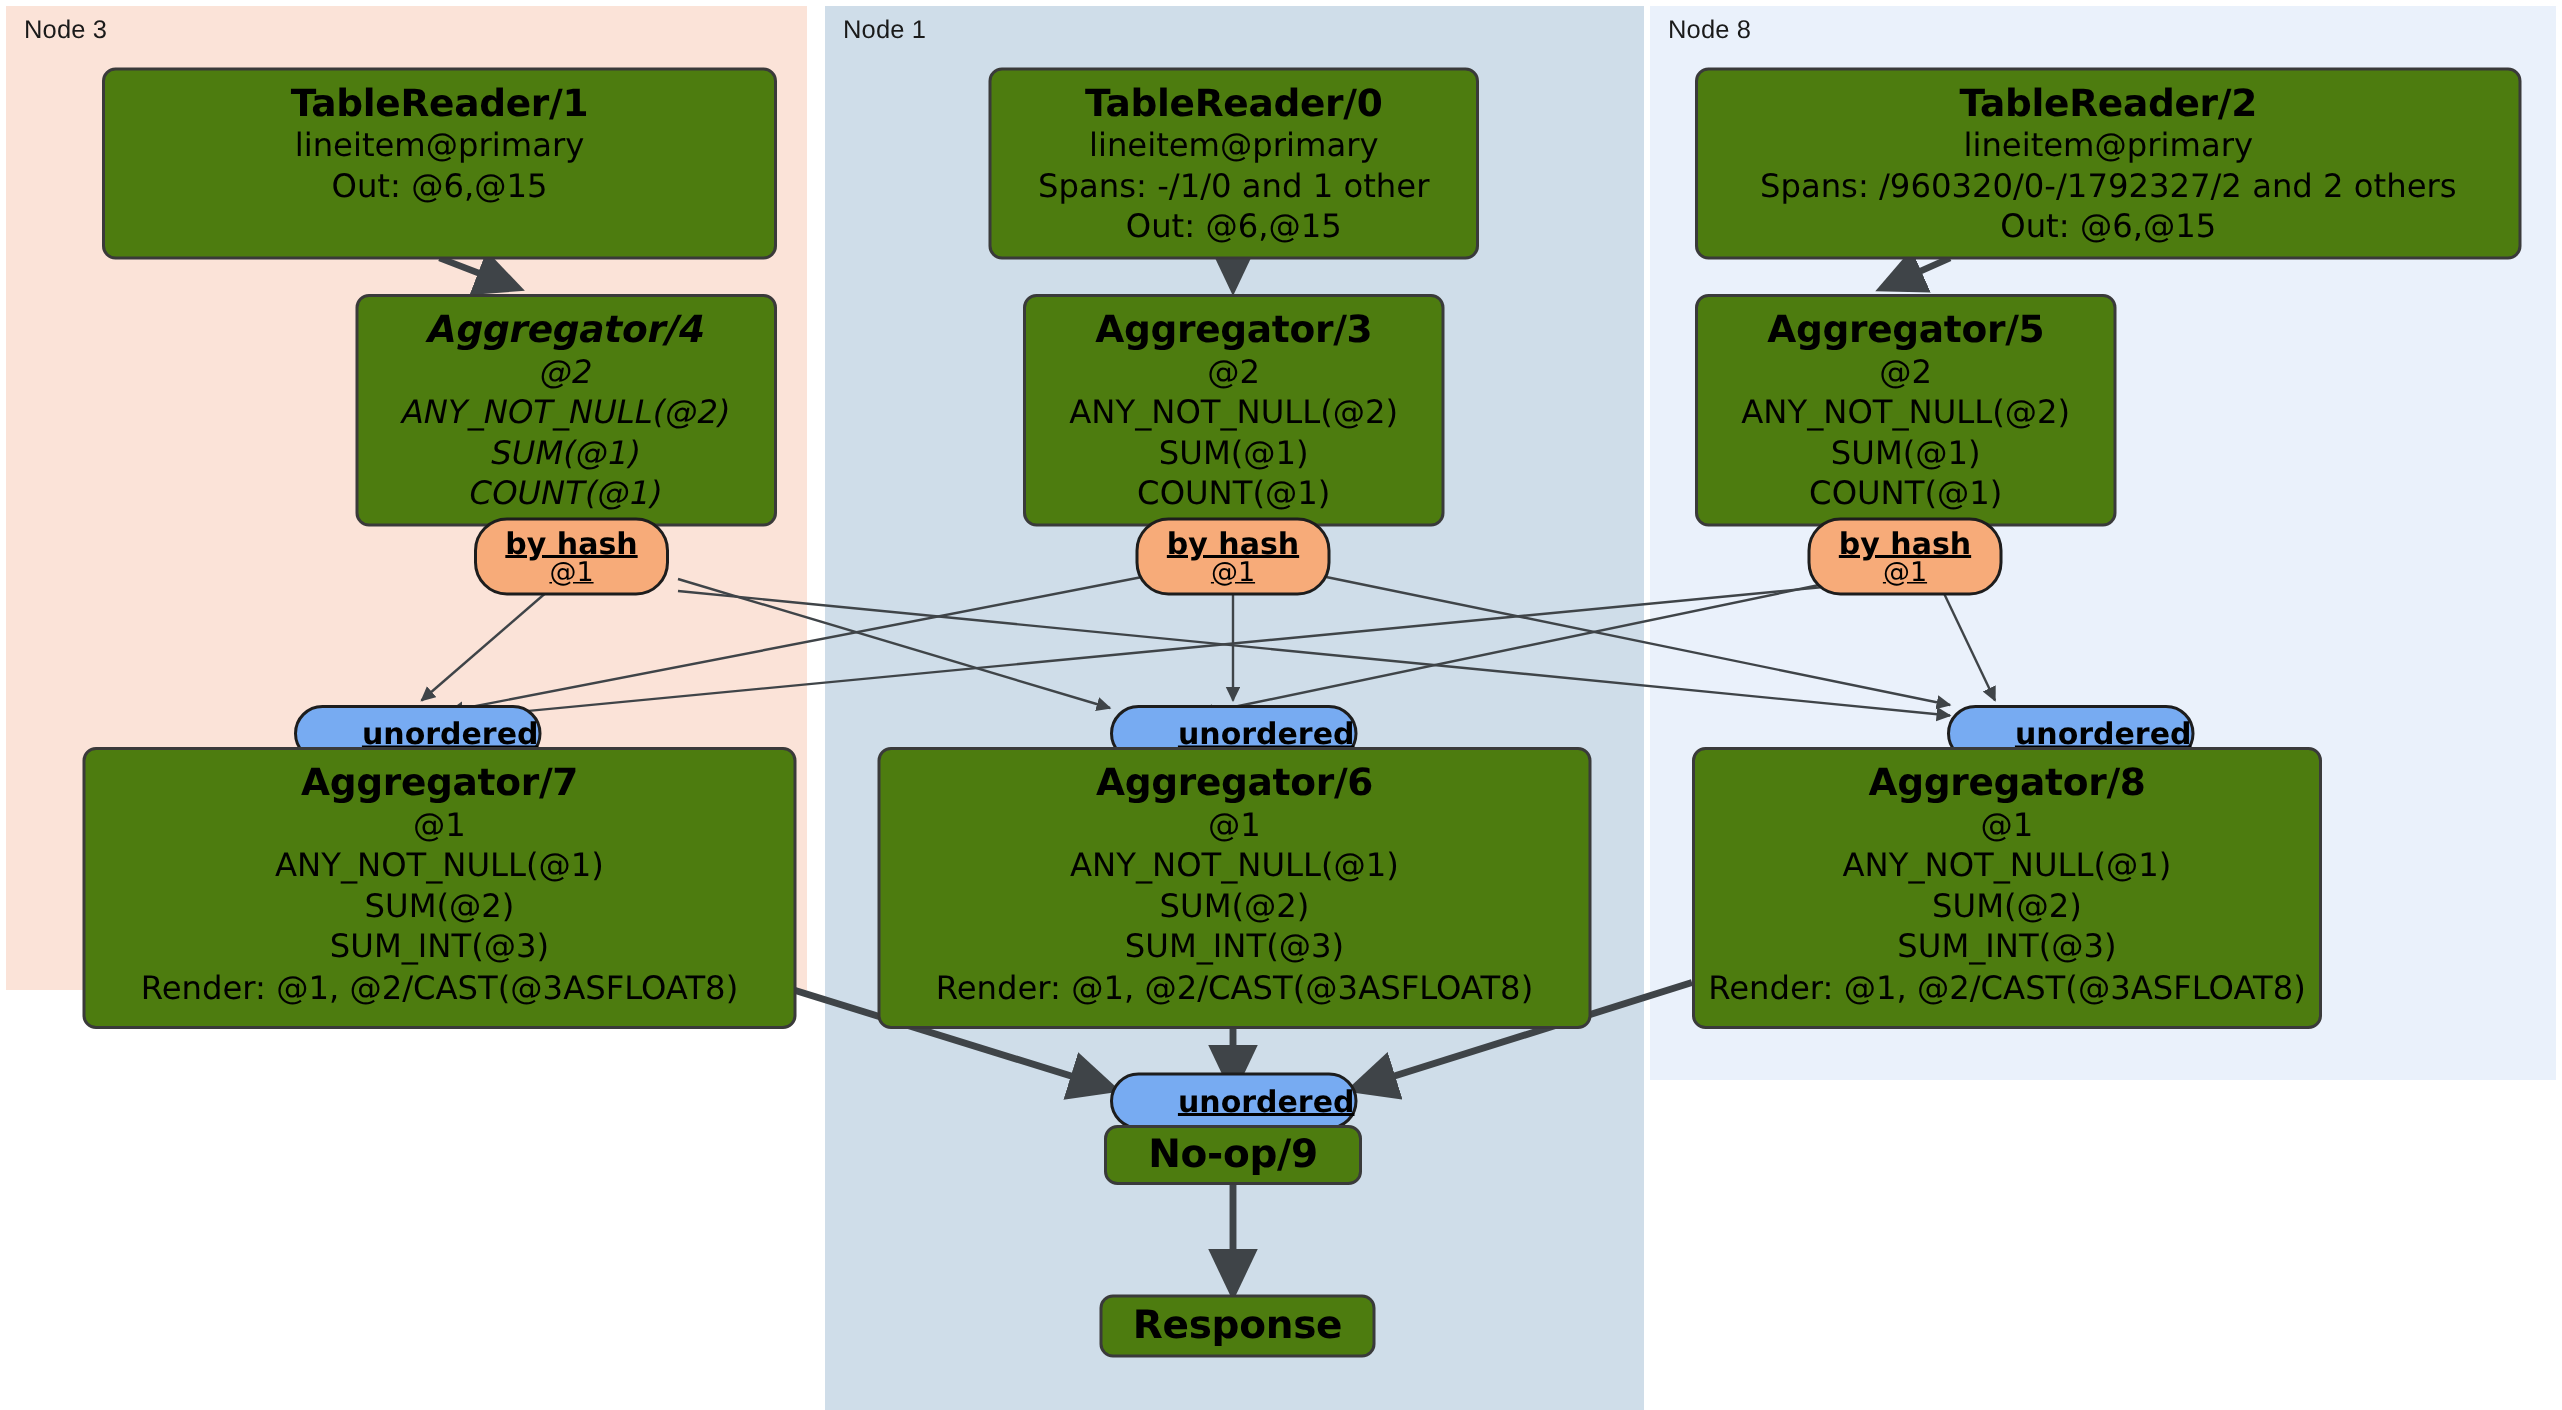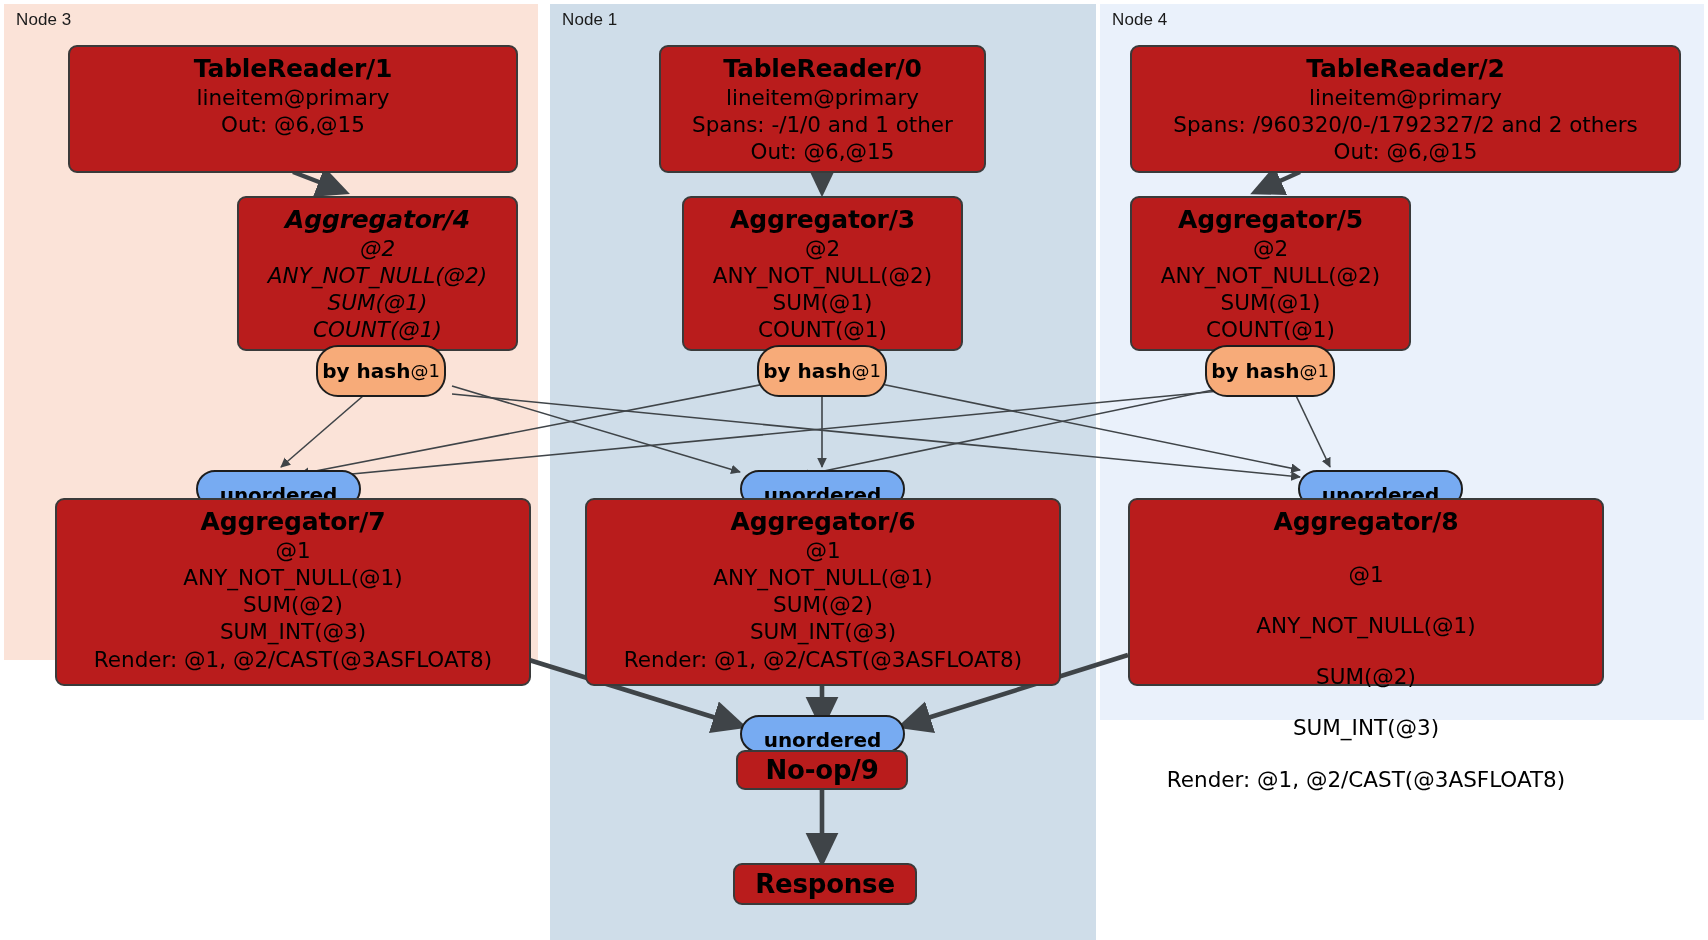--- a/index.html
+++ b/index.html
@@ -10,59 +10,59 @@
   
   .cluster{position:absolute;box-sizing:border-box;}
   .cluster .cluster-label{
     position:absolute;top:6px;left:12px;font-size:17px;color:#1a1a1a;
     font-family:"Liberation Sans",sans-serif;letter-spacing:.1px;}
   #cluster-node3{left:4px;top:4px;width:534px;height:656px;background:#fbe3d8;}
   #cluster-node1{left:550px;top:4px;width:546px;height:936px;background:#cfdde9;}
   #cluster-node2{left:1100px;top:4px;width:604px;height:716px;background:#eaf1fb;}
 
   
-  .box{position:absolute;box-sizing:border-box;background:#b91c1c;
+  .box{position:absolute;box-sizing:border-box;background:#4d7c0f;
        border:2.2px solid #3a3a3a;border-radius:9px;
        text-align:center;padding:6px 10px 7px;
        font-size:21px;color:#000;line-height:1.17;
        display:flex;flex-direction:column;justify-content:flex-start;
        align-items:center;}
   .box .ttl{font-weight:bold;font-size:25px;line-height:1.25;letter-spacing:-.2px;}
   .box .ln{font-size:21.5px;line-height:1.26;white-space:nowrap;
            font-family:"DejaVu Sans",sans-serif;}
 
   
   .box.compact{padding:3px 16px;justify-content:center;}
   .box.compact .ttl{font-size:26px;}
 
   
   .pill{position:absolute;box-sizing:border-box;border:2.2px solid #1d1d1d;
-        border-radius:22px;text-align:center;display:flex;flex-direction:row;
-        justify-content:center;align-items:center;line-height:1.1;}
+        border-radius:22px;text-align:center;display:flex;flex-direction:column;
+        justify-content:center;align-items:center;line-height:1.1;text-decoration:underline;}
   .pill .p1{font-weight:bold;font-size:20px;color:#000;}
   .pill .p2{font-size:18px;color:#000;margin-top:-1px;}
   .pill.hash{background:#f7ab79;}
   .pill.unord{background:#77abf2;align-items:flex-end;}
 
   svg#edges{position:absolute;left:0;top:0;width:1708px;height:940px;
             pointer-events:none;}
 </style>
 </head>
 <body>
 
 <div id="stage">
 
   <div class="cluster" id="cluster-node3">
     <div class="cluster-label">Node 3</div>
   </div>
   <div class="cluster" id="cluster-node1">
     <div class="cluster-label">Node 1</div>
   </div>
   <div class="cluster" id="cluster-node2">
-    <div class="cluster-label">Node 4</div>
+    <div class="cluster-label">Node 8</div>
   </div>
 
   <svg id="edges" viewBox="0 0 1708 940">
     <defs>
       <marker id="ah" markerWidth="7" markerHeight="7" refX="5.6" refY="3" orient="auto">
         <path d="M0,0 L6.2,3 L0,6 z" fill="#3f4448"></path>
       </marker>
       <marker id="ahT" markerWidth="9" markerHeight="9" refX="6.4" refY="3.6" orient="auto">
         <path d="M0,0 L7.6,3.6 L0,7.2 z" fill="#3f4448"></path>
       </marker>
@@ -171,21 +171,21 @@
 
   <div class="box" style="left:585px;top:498px;width:476px;height:188px;">
     <div class="ttl">Aggregator/6</div>
     <div class="ln">@1</div>
     <div class="ln">ANY_NOT_NULL(@1)</div>
     <div class="ln">SUM(@2)</div>
     <div class="ln">SUM_INT(@3)</div>
     <div class="ln">Render: @1, @2/CAST(@3ASFLOAT8)</div>
   </div>
 
-  <div class="box" style="left:1128px;top:498px;width:476px;height:188px;gap:24px;">
+  <div class="box" style="left:1128px;top:498px;width:420px;height:188px;">
     <div class="ttl">Aggregator/8</div>
     <div class="ln">@1</div>
     <div class="ln">ANY_NOT_NULL(@1)</div>
     <div class="ln">SUM(@2)</div>
     <div class="ln">SUM_INT(@3)</div>
     <div class="ln">Render: @1, @2/CAST(@3ASFLOAT8)</div>
   </div>
 
   <div class="pill unord" style="left:740px;top:715px;width:165px;height:38px;">
     <div class="p1">unordered</div>

